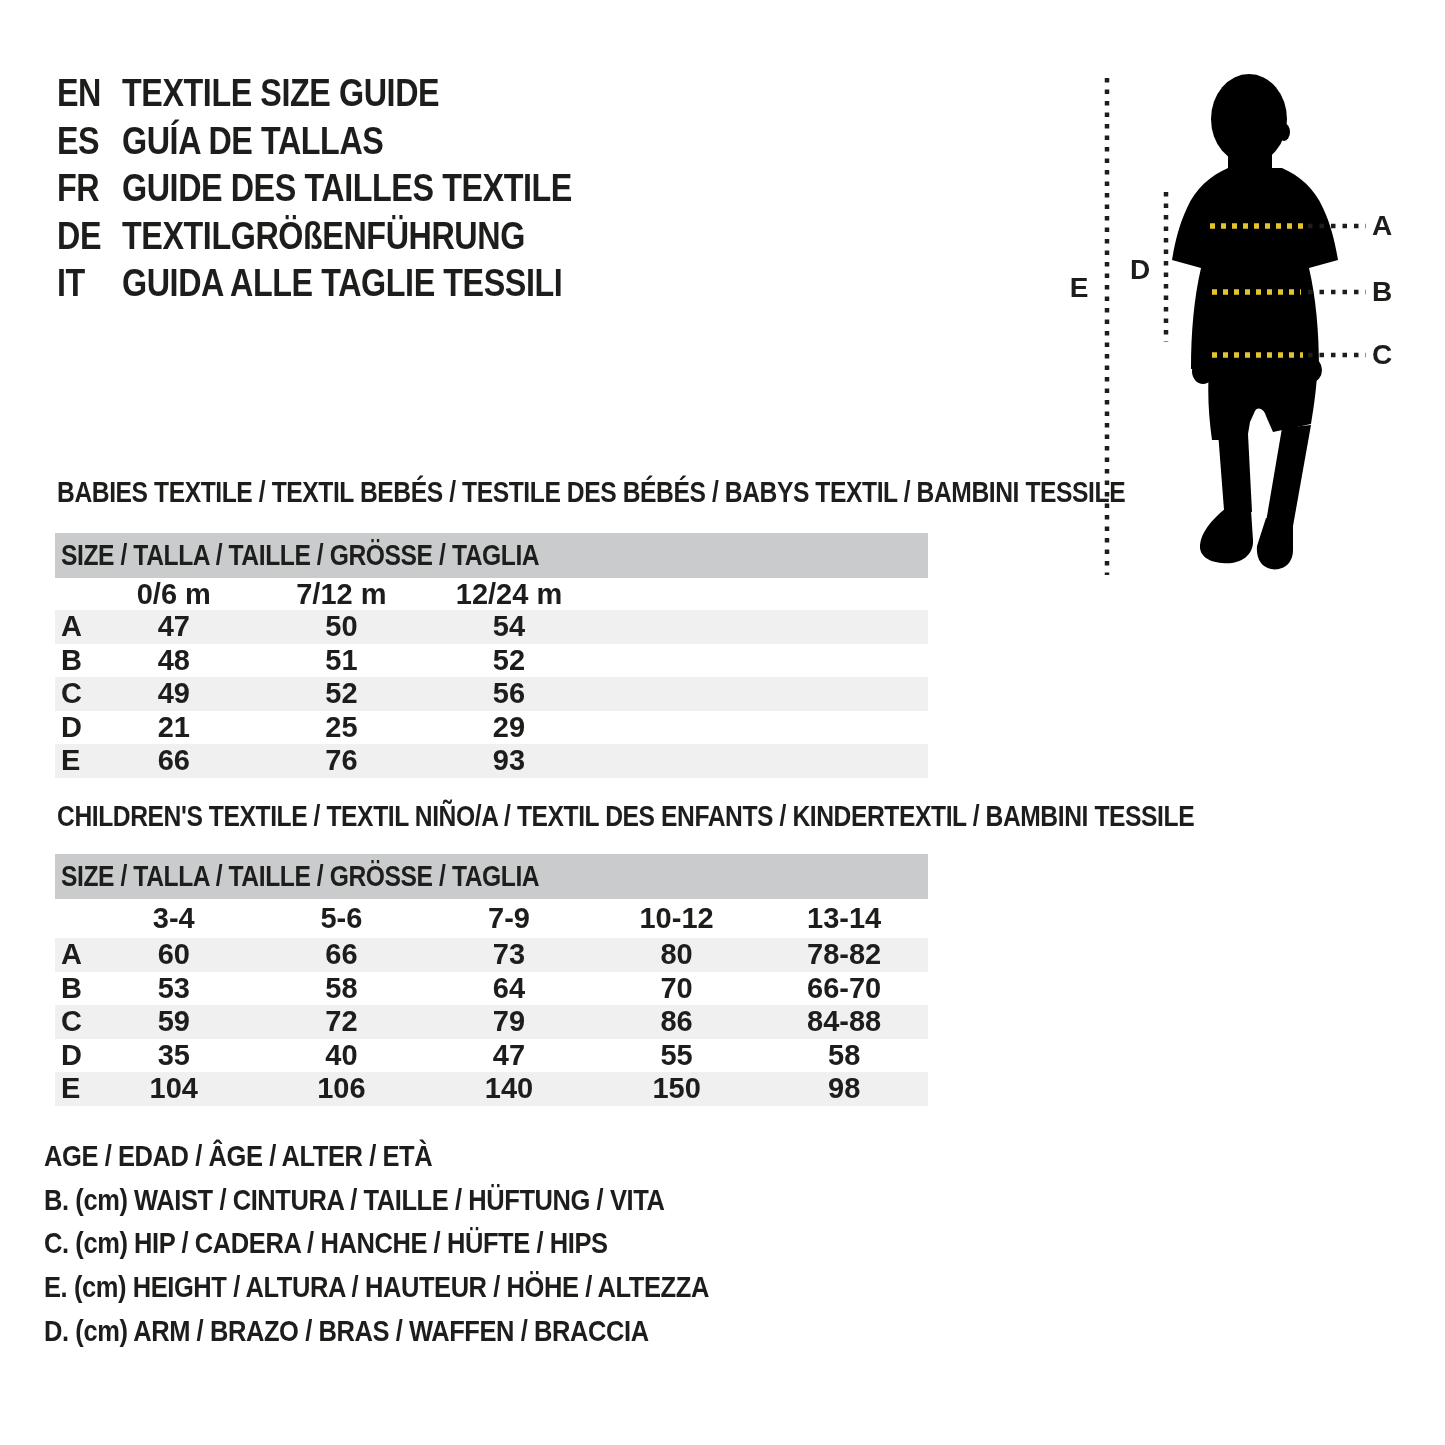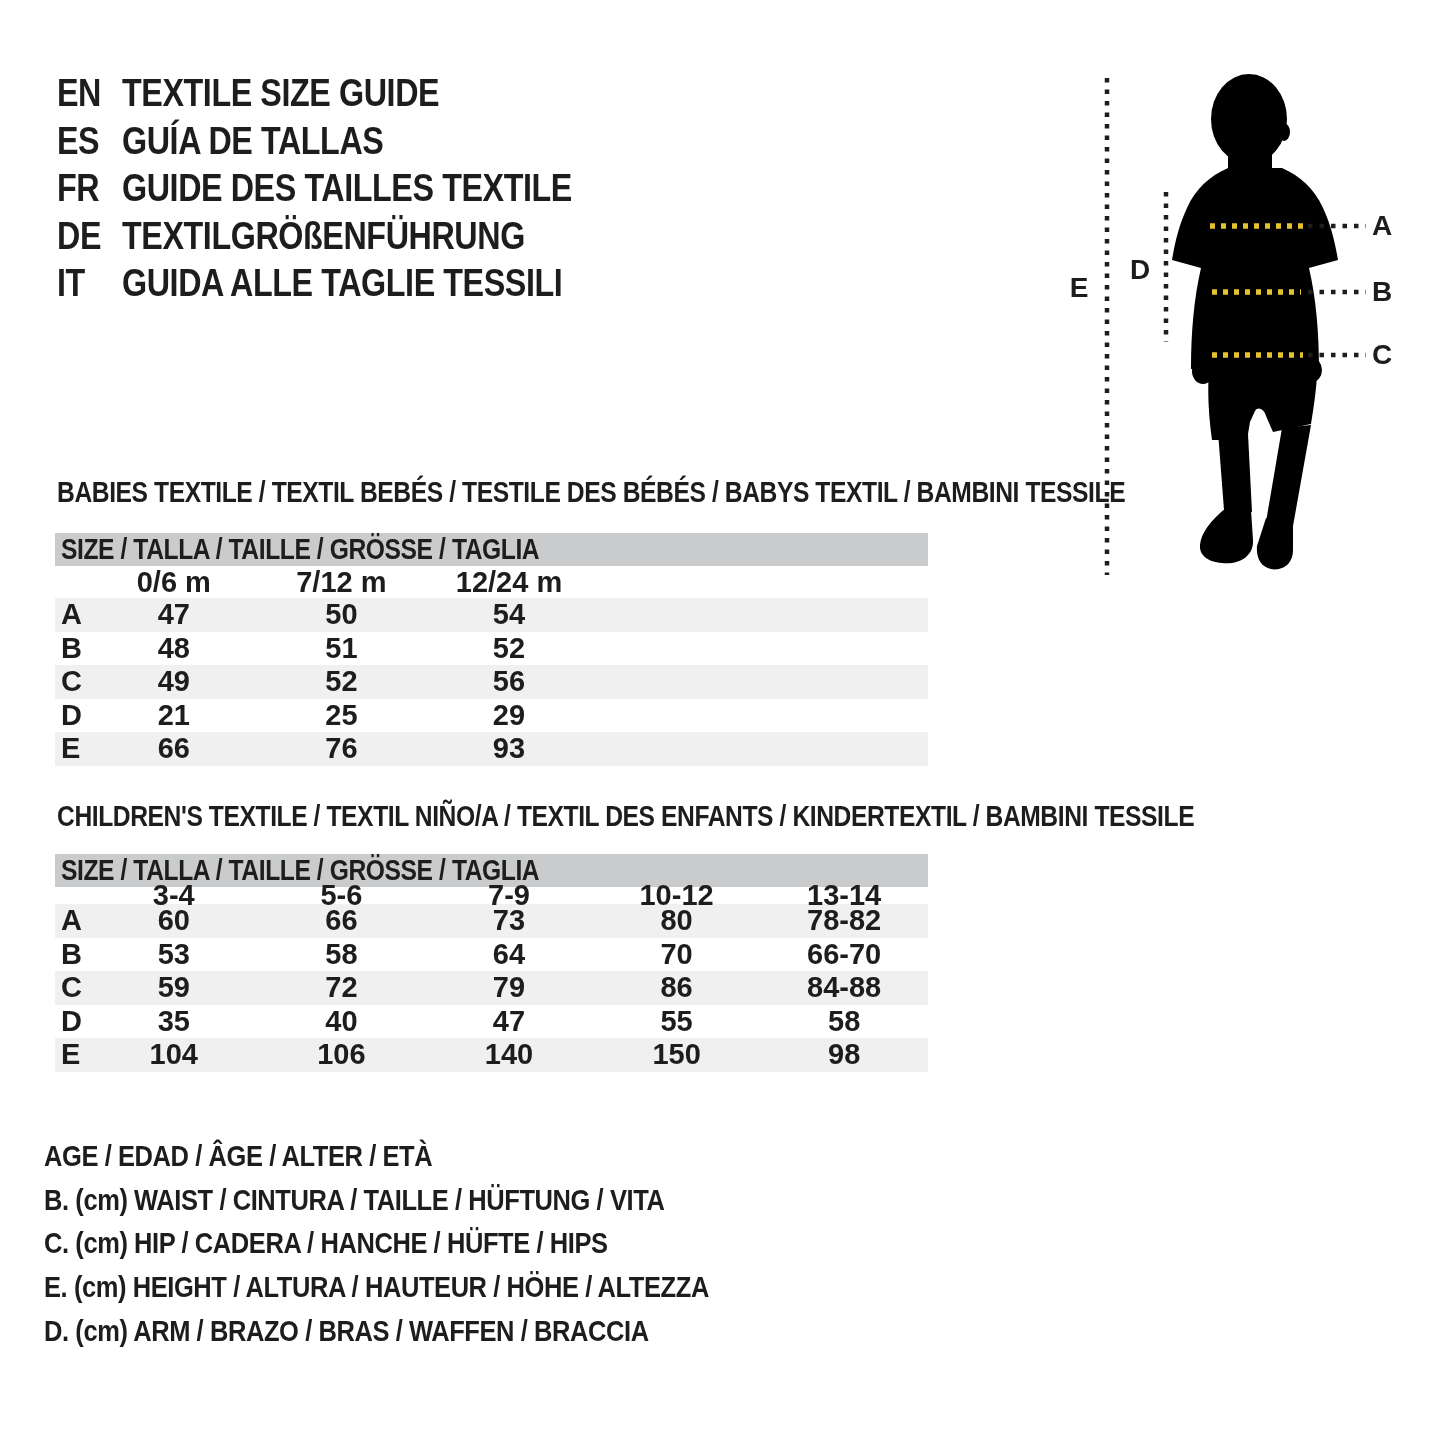--- a/index.html
+++ b/index.html
@@ -27,21 +27,21 @@
   .dash-v{stroke:var(--ink);stroke-width:4.5;stroke-dasharray:4.5 7;fill:none;}
   .dash-y{stroke:var(--accent-yellow);stroke-width:5.5;stroke-dasharray:5 6;fill:none;}
   .dash-b{stroke:var(--ink);stroke-width:4.5;stroke-dasharray:4.5 7;fill:none;}
   .sil{fill:#000;}
 
   
   .section-title{position:absolute;left:57px;font-size:29px;line-height:30px;}
 
   
   .size-table{position:absolute;left:55px;width:873px;}
-  .size-bar{height:33px;background:var(--bar-gray);display:flex;align-items:center;padding-left:6px;font-size:29px;}
+  .size-bar{height:45px;background:var(--bar-gray);display:flex;align-items:center;padding-left:6px;font-size:29px;}
   .trow{display:flex;height:33.5px;align-items:center;font-size:29px;}
   .trow.thead{height:32px;}
   .trow.alt{background:var(--row-alt);}
   .rlabel{flex:0 0 35px;padding-left:6px;}
   .cell{flex:1;text-align:center;}
 
   
   .legend{position:absolute;left:44px;top:1134px;}
   .legend-line{height:43.7px;display:flex;align-items:center;font-size:30px;}
 </style>
@@ -161,21 +161,21 @@
     </div>
   </div>
 
   <div class="section-title" style="top:801px;">
     <span class="cond">CHILDREN'S TEXTILE / TEXTIL NIÑO/A / TEXTIL DES ENFANTS / KINDERTEXTIL / BAMBINI TESSILE</span>
   </div>
   <div class="size-table" style="top:854px;">
     <div class="size-bar">
       <span class="cond">SIZE / TALLA / TAILLE / GRÖSSE / TAGLIA</span>
     </div>
-    <div class="trow thead" style="height:17px;">
+    <div class="trow thead" style="height:39px;">
       <span class="rlabel"></span>
       <span class="cell">3-4</span>
       <span class="cell">5-6</span>
       <span class="cell">7-9</span>
       <span class="cell">10-12</span>
       <span class="cell">13-14</span>
     </div>
     <div class="trow alt">
       <span class="rlabel">A</span>
       <span class="cell">60</span>

